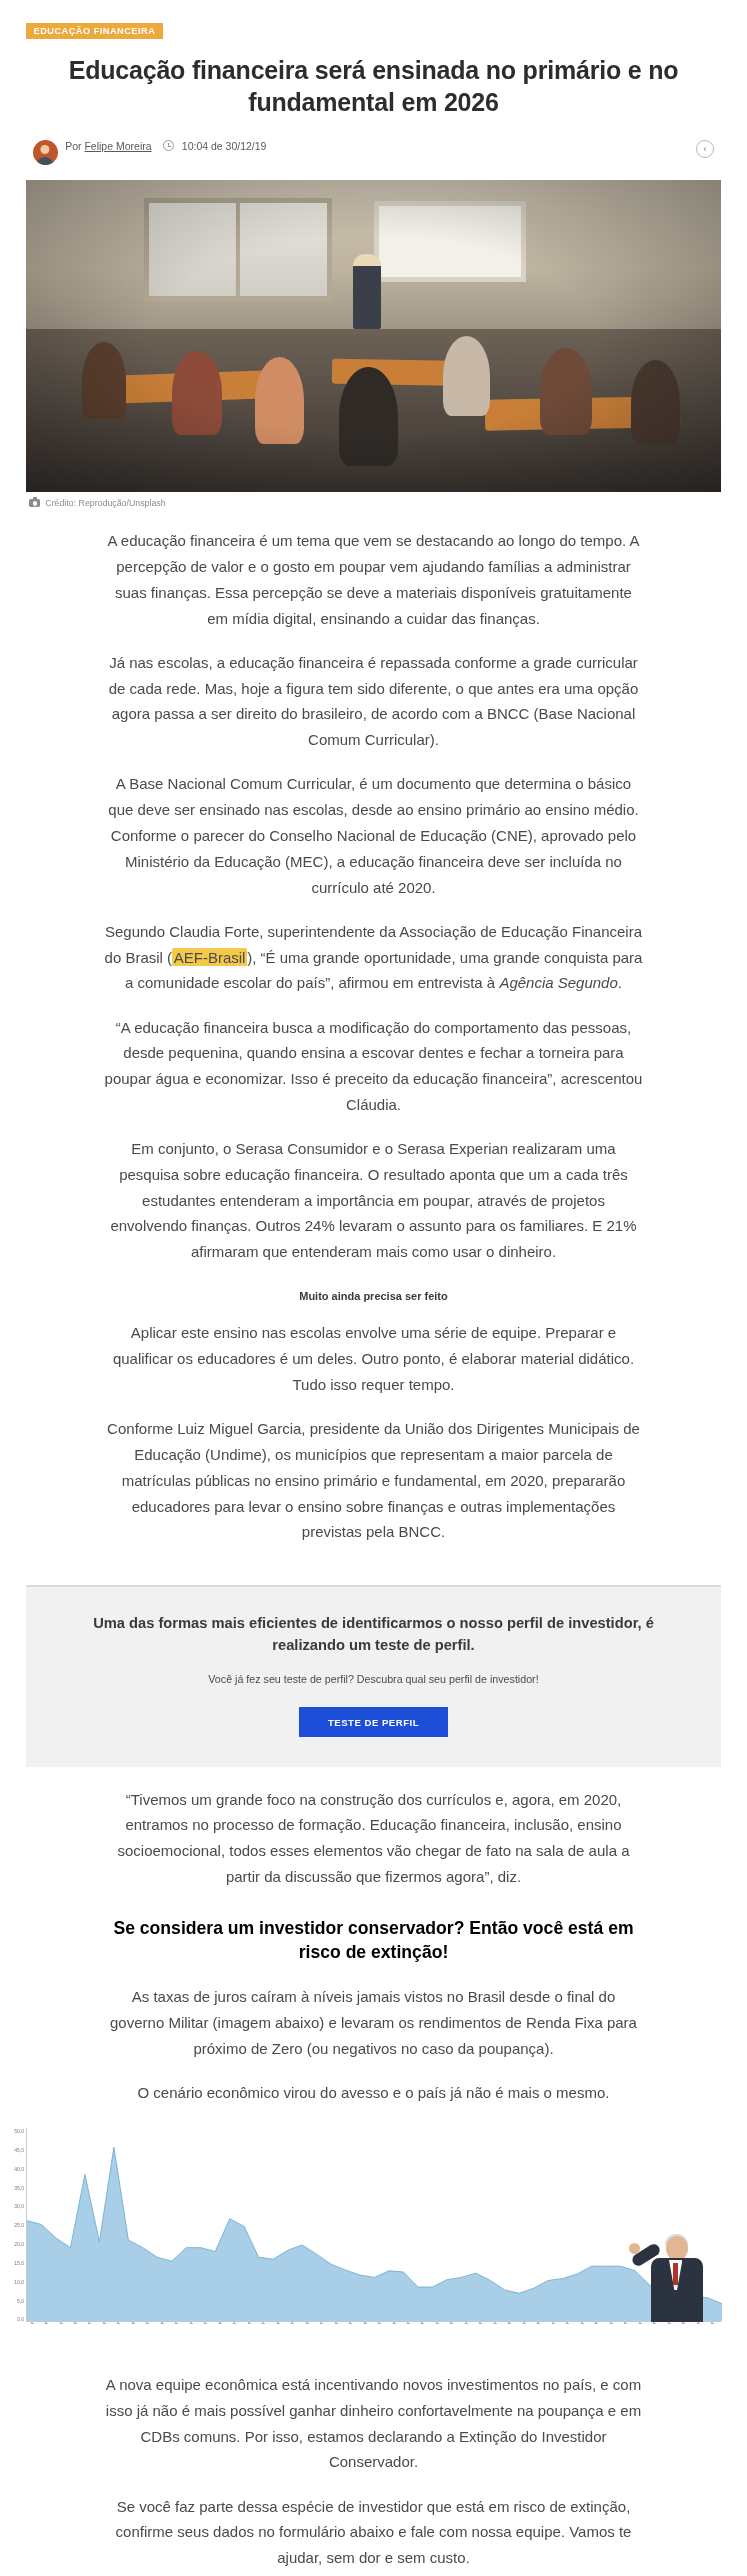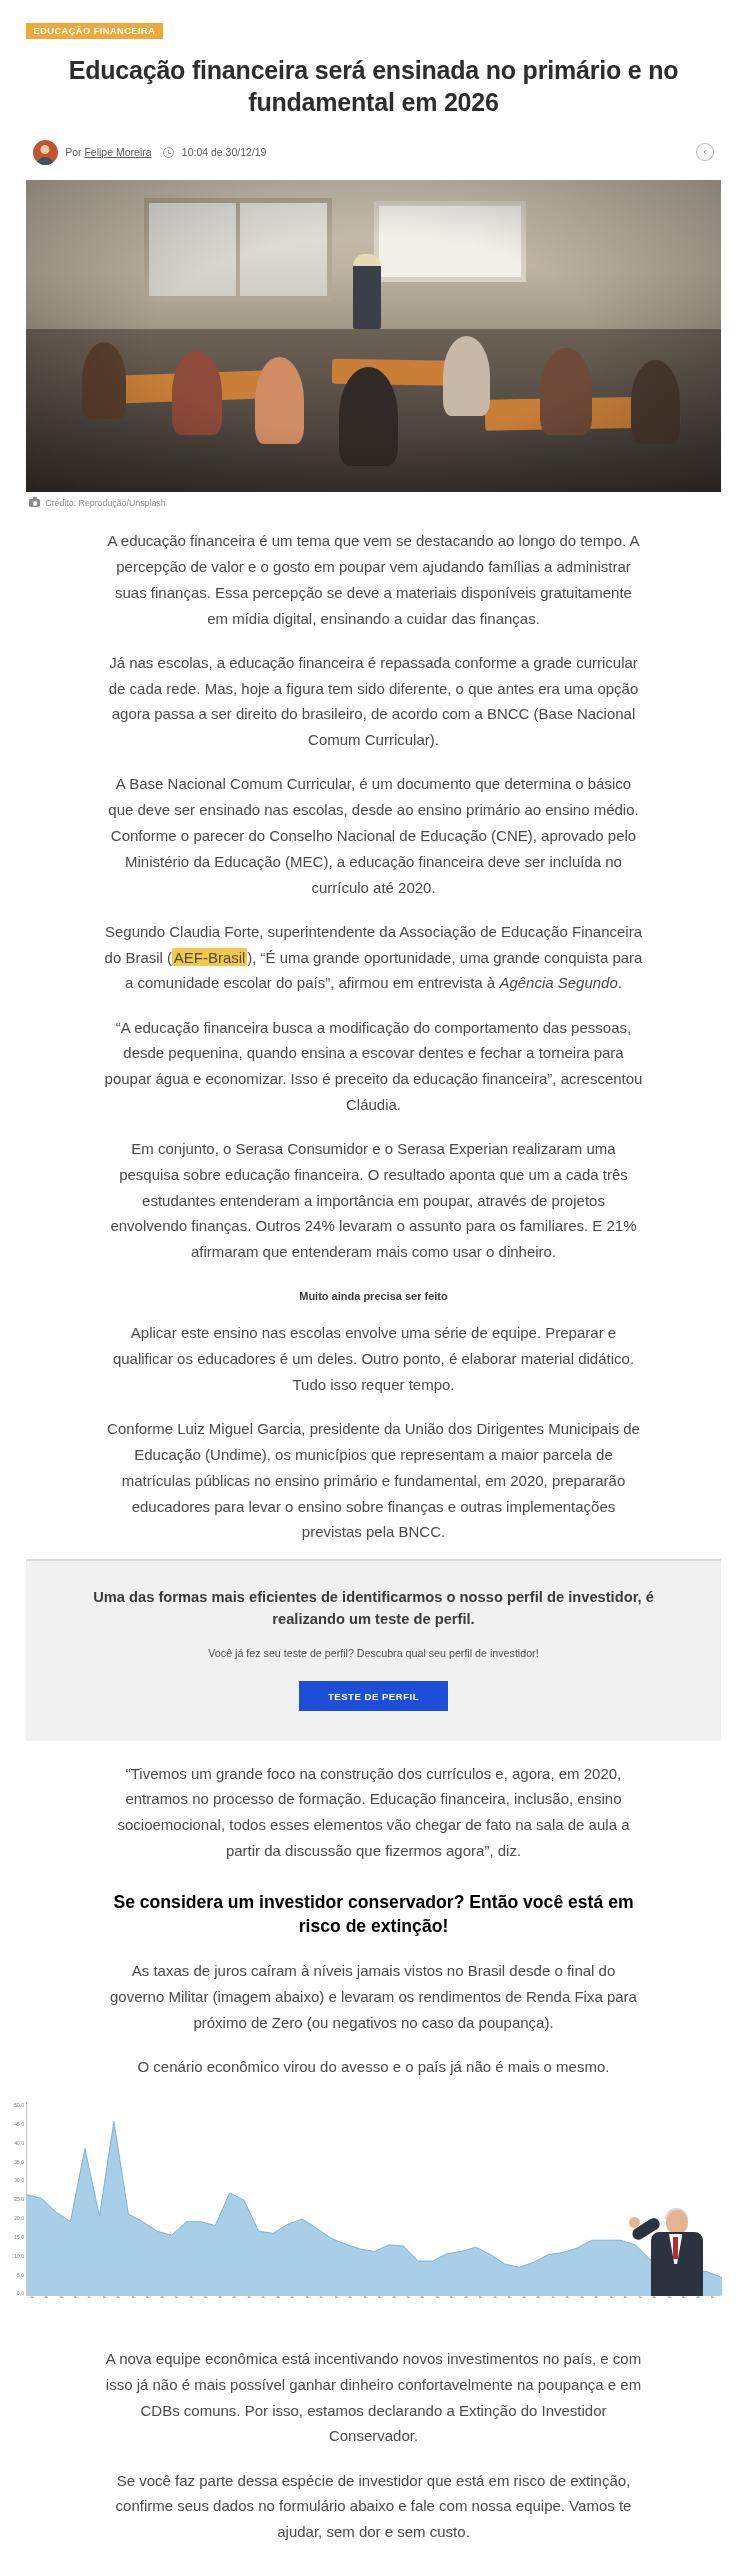--- a/index.html
+++ b/index.html
@@ -40,21 +40,21 @@
     line-height: 1.28;
     font-weight: bold;
     color: #2d2d2d;
     text-align: center;
     margin: 15px auto 0 auto;
     width: 636px;
     letter-spacing: -0.2px;
   }
   .byline {
     display: flex;
-    align-items: center;
+    align-items: flex-start;
     margin-top: 22px;
     padding: 0 6.7px;
     position: relative;
   }
   .avatar {
     width: 25px; height: 25px;
     border-radius: 50%;
     background: #c0562c;
     position: relative;
     overflow: hidden;
@@ -241,21 +241,21 @@
   }
   .em { font-style: italic; }
   h2.sub {
     font-size: 11px;
     font-weight: bold;
     text-align: center;
     color: #3a3a3a;
     margin: 25px 0 0 0;
   }
   .cta-box {
-    margin: 14px auto 0 auto;
+    margin: 40px auto 0 auto;
     width: 695px;
     background: #f1f1f1;
     border-top: 2.5px solid #dadada;
     padding: 25px 59px 30px 59px;
     text-align: center;
   }
   .cta-title {
     font-size: 14.7px;
     font-weight: bold;
     color: #3a3a3a;

